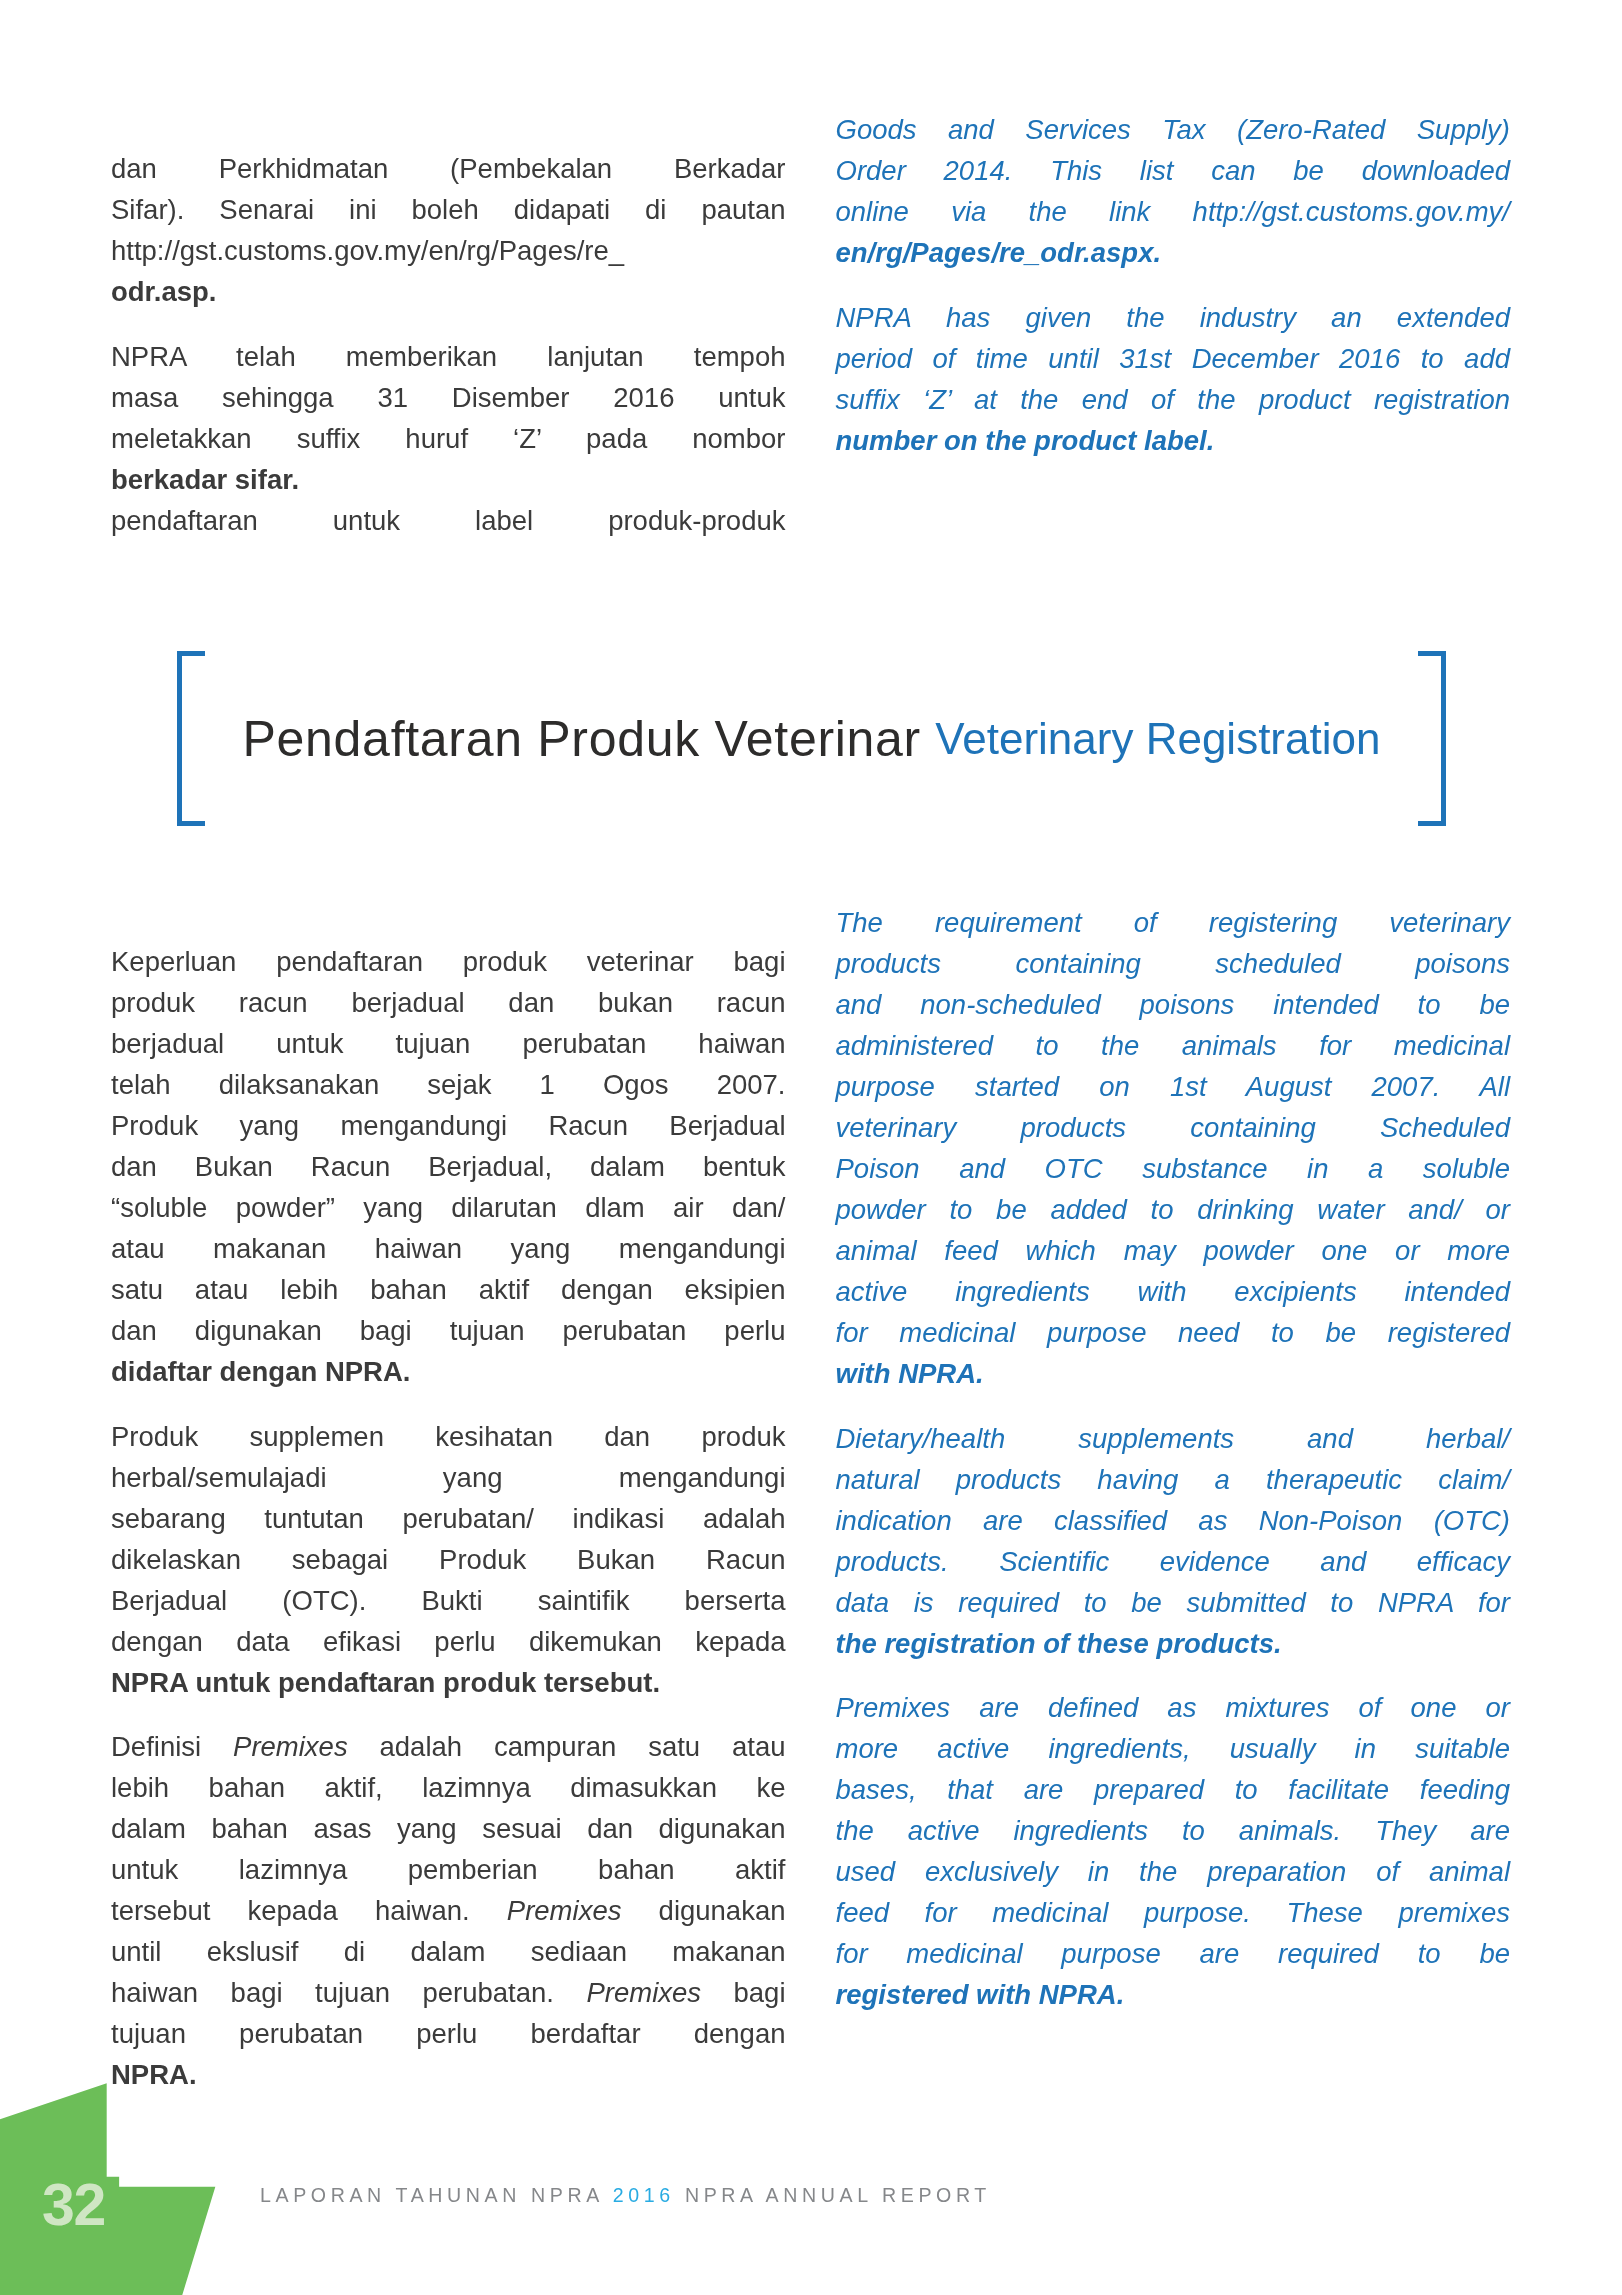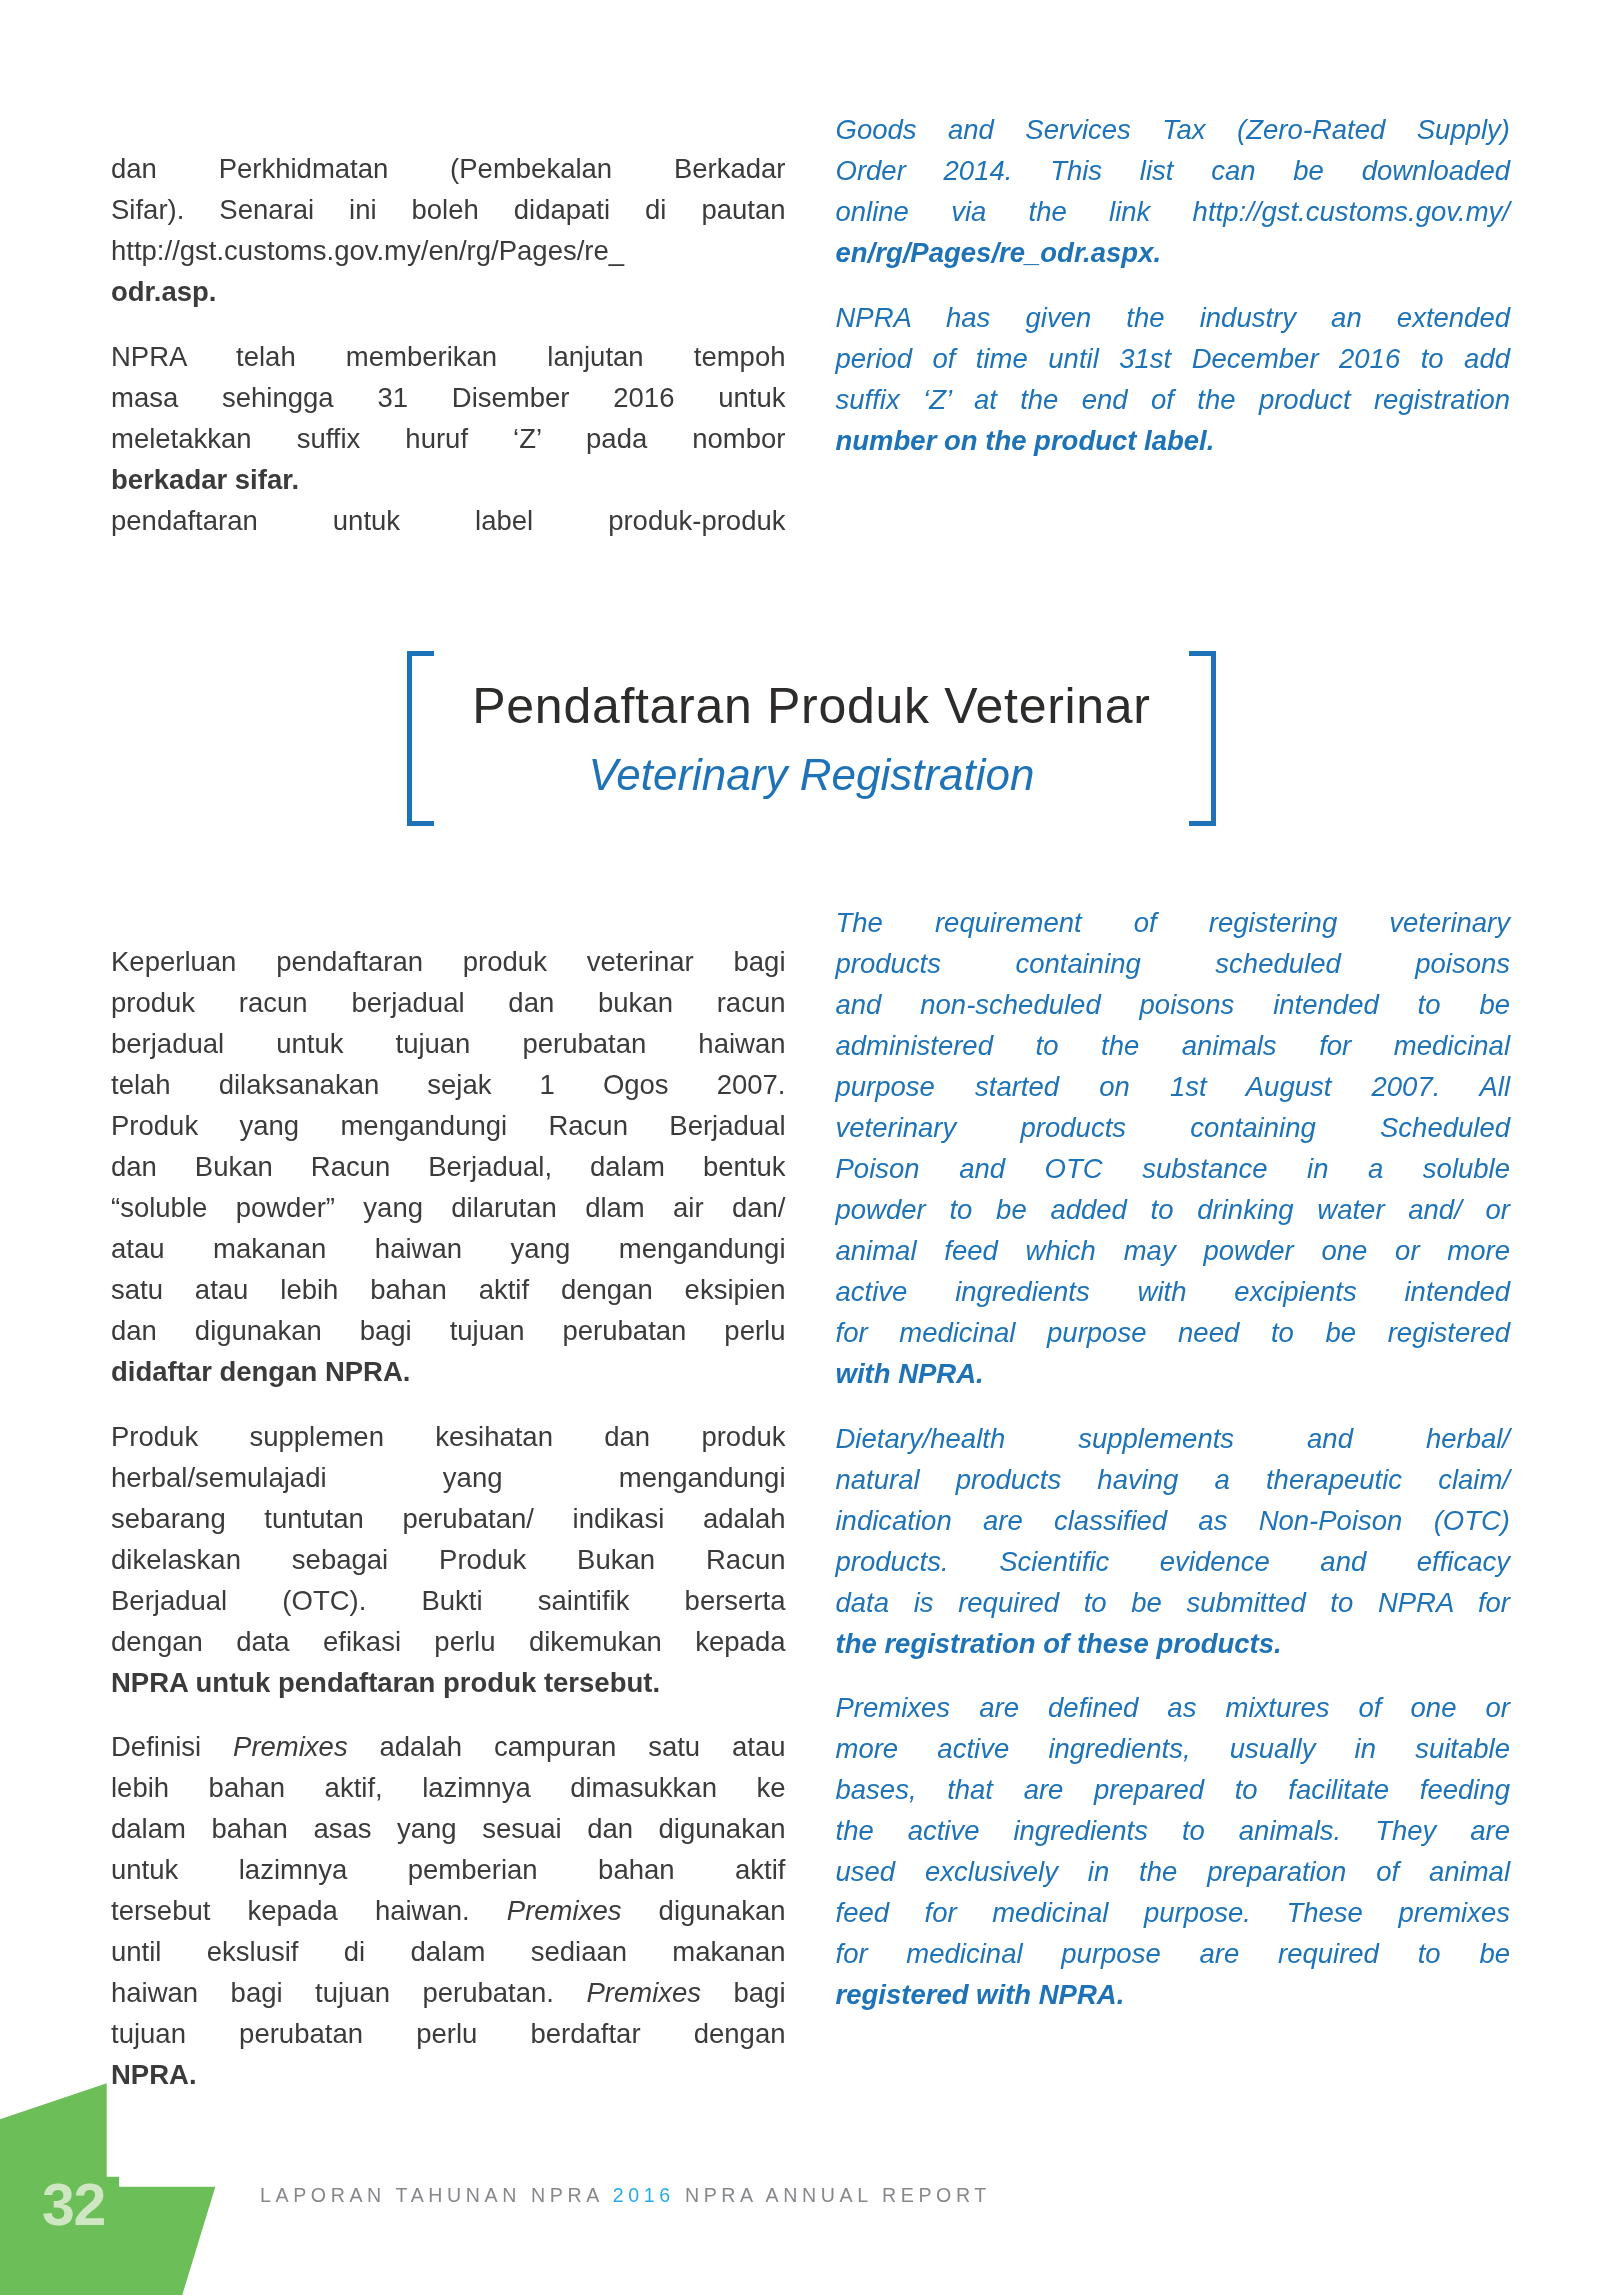--- a/index.html
+++ b/index.html
@@ -30,25 +30,25 @@
   .line{text-align:justify;text-align-last:justify;}
   .line.last{text-align-last:left;font-weight:bold;}
 
   
   .heading-wrap{position:absolute;top:651px;left:0;width:100%;display:flex;justify-content:center;}
   .heading-box{display:flex;align-items:stretch;height:175px;}
   .bracket{width:27.5px;border-top:5.9px solid var(--accent);border-bottom:5.9px solid var(--accent);}
   .bracket.left{border-left:5.9px solid var(--accent);}
   .bracket.right{border-right:5.9px solid var(--accent);}
   .heading-text{
-    display:flex;flex-direction:column;justify-content:center;align-items:center;
+    display:flex;flex-direction:row;justify-content:center;align-items:center;
     gap:14.4px;padding:0 38px;min-width:753px;
   }
   .heading-ms{font-size:50px;color:var(--head-dark);letter-spacing:0.7px;white-space:nowrap;}
-  .heading-en{font-size:44px;color:var(--accent);font-style:italic;white-space:nowrap;}
+  .heading-en{font-size:44px;color:var(--accent);white-space:nowrap;}
 
   
   .corner-shape{position:absolute;left:0;top:2055px;width:216px;height:241px;}
   .page-number{
     position:absolute;left:42px;top:2171px;
     font-size:59px;font-weight:bold;color:var(--green-light);letter-spacing:-1.3px;
   }
   .footer-caption{
     position:absolute;left:226px;top:2184px;
     font-size:19.6px;letter-spacing:4.6px;color:var(--foot-gray);white-space:nowrap;margin-left:34px;

